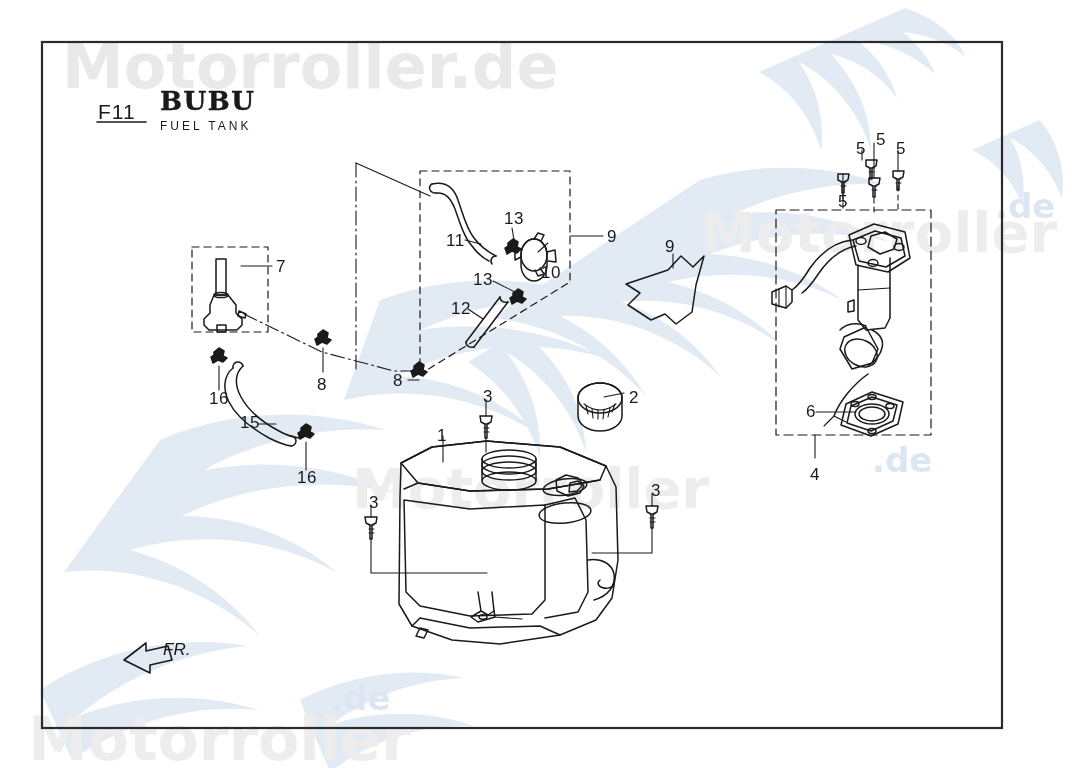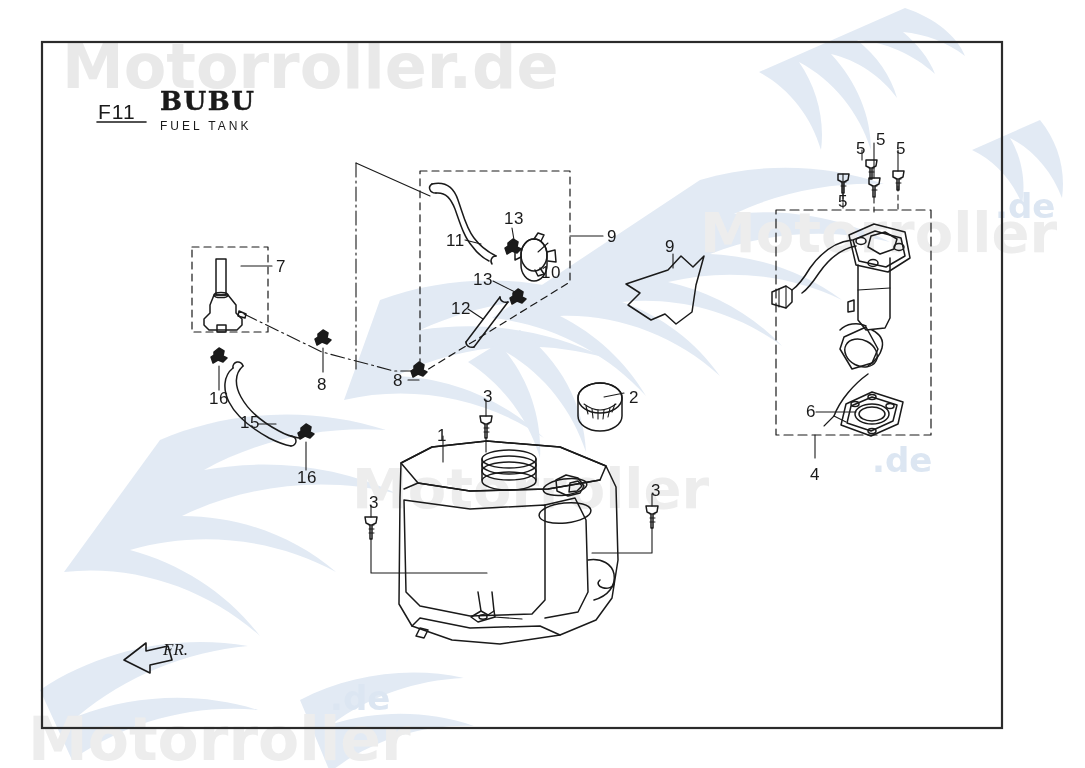--- a/index.html
+++ b/index.html
@@ -26,21 +26,21 @@
     -webkit-user-select:none;user-select:none;
   }
   .num{font-size:17px;letter-spacing:.5px;}
   .titleF11{font-size:21px;letter-spacing:1px;}
   .titleBubu{
     font-size:26px;font-weight:bold;letter-spacing:1.5px;
     font-family:"DejaVu Serif", serif;
     -webkit-text-stroke:0.4px #111;
   }
   .titleSub{font-size:12px;letter-spacing:3px;}
-  .frtxt{font-size:17px;font-style:italic;font-family:Liberation Serif, serif;}
+  .frtxt{font-size:17px;font-style:italic;font-family:Liberation Sans, sans-serif;}
 </style>
 </head>
 <body>
 
 <div id="stage">
 
   <svg class="layer" id="wm" viewBox="0 0 1085 768">
     <g fill="#dfe8f3" opacity="0.9">
       <path d="M905 8 c30 10 52 28 60 48 c-18 -14 -40 -22 -62 -24 c14 12 26 26 32 42 c-22 -20 -50 -32 -78 -34 c20 16 34 36 40 58 c-16 -22 -40 -38 -66 -44 c26 28 40 62 40 96 c-12 -38 -38 -70 -72 -88 c18 26 26 58 22 88 c-10 -34 -32 -62 -62 -78 z"></path>
       <path d="M1040 120 c18 22 26 50 22 78 c-10 -26 -28 -48 -52 -60 c12 20 16 44 12 66 c-10 -24 -28 -44 -50 -54 z"></path>

